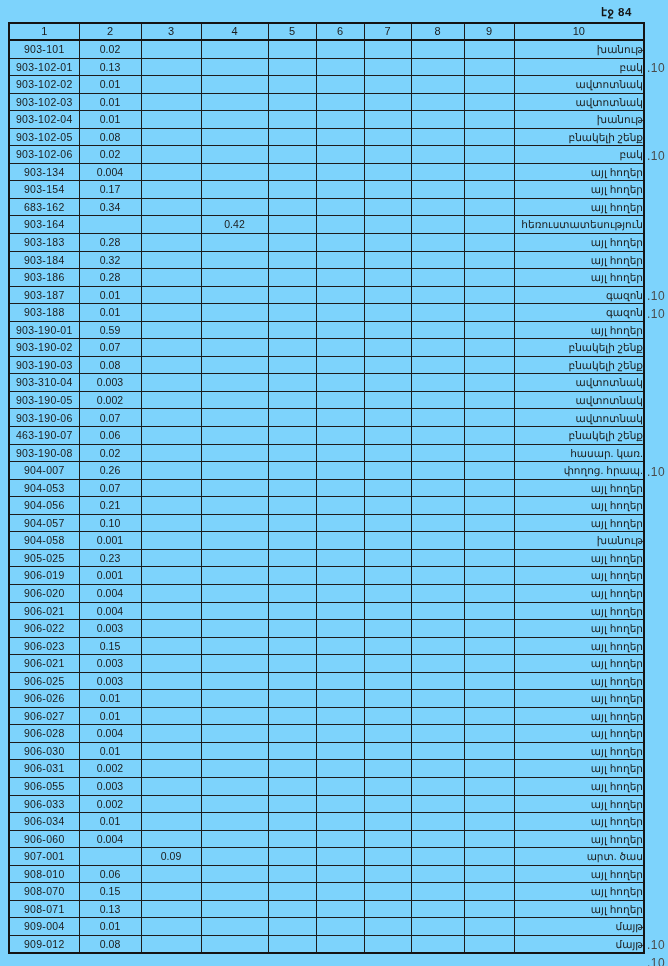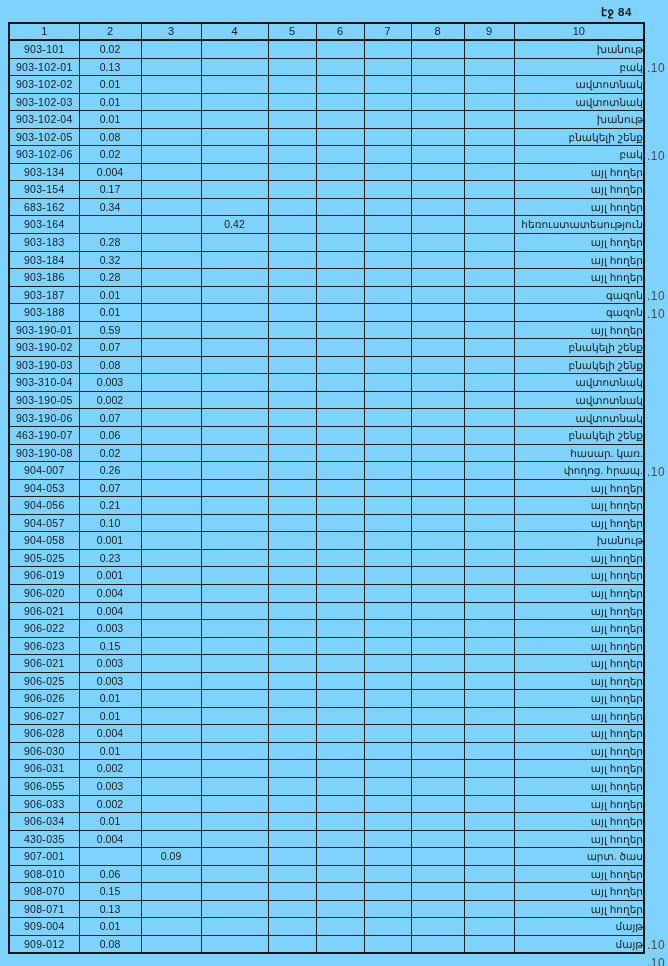--- a/index.html
+++ b/index.html
@@ -641,21 +641,21 @@
           <td class="cell-num"></td>
           <td class="cell-num"></td>
           <td class="cell-num"></td>
           <td class="cell-num"></td>
           <td class="cell-num"></td>
           <td class="cell-num"></td>
           <td class="cell-num"></td>
           <td class="cell-land">այլ հողեր</td>
         </tr>
         <tr>
-          <td class="cell-code">430-035</td>
+          <td class="cell-code">906-060</td>
           <td class="cell-num">0.004</td>
           <td class="cell-num"></td>
           <td class="cell-num"></td>
           <td class="cell-num"></td>
           <td class="cell-num"></td>
           <td class="cell-num"></td>
           <td class="cell-num"></td>
           <td class="cell-num"></td>
           <td class="cell-land">այլ հողեր</td>
         </tr>

